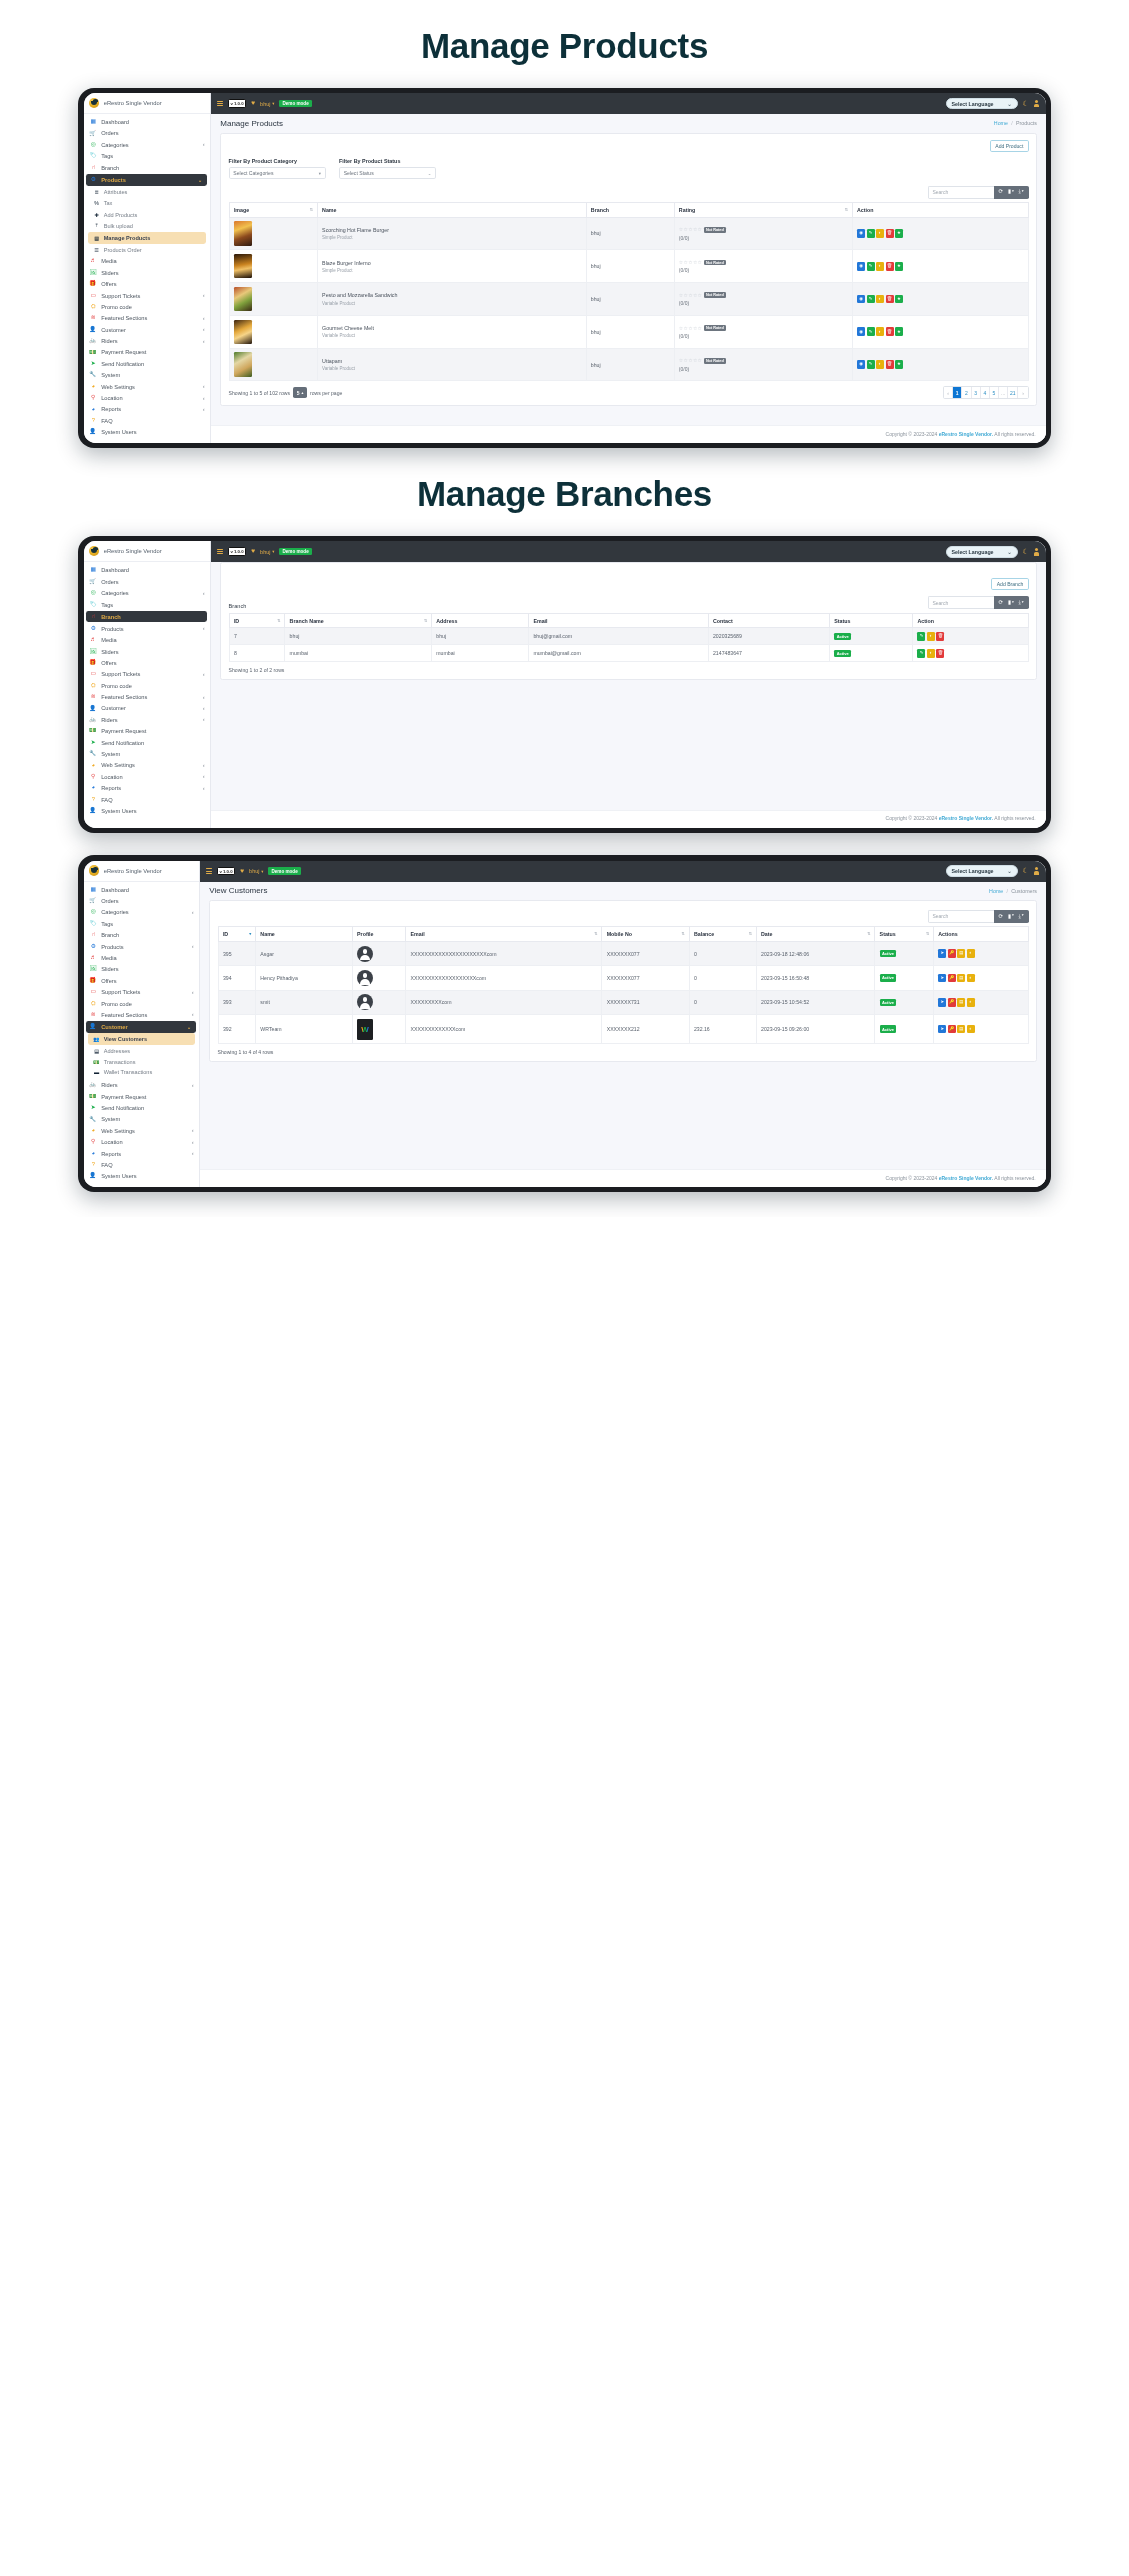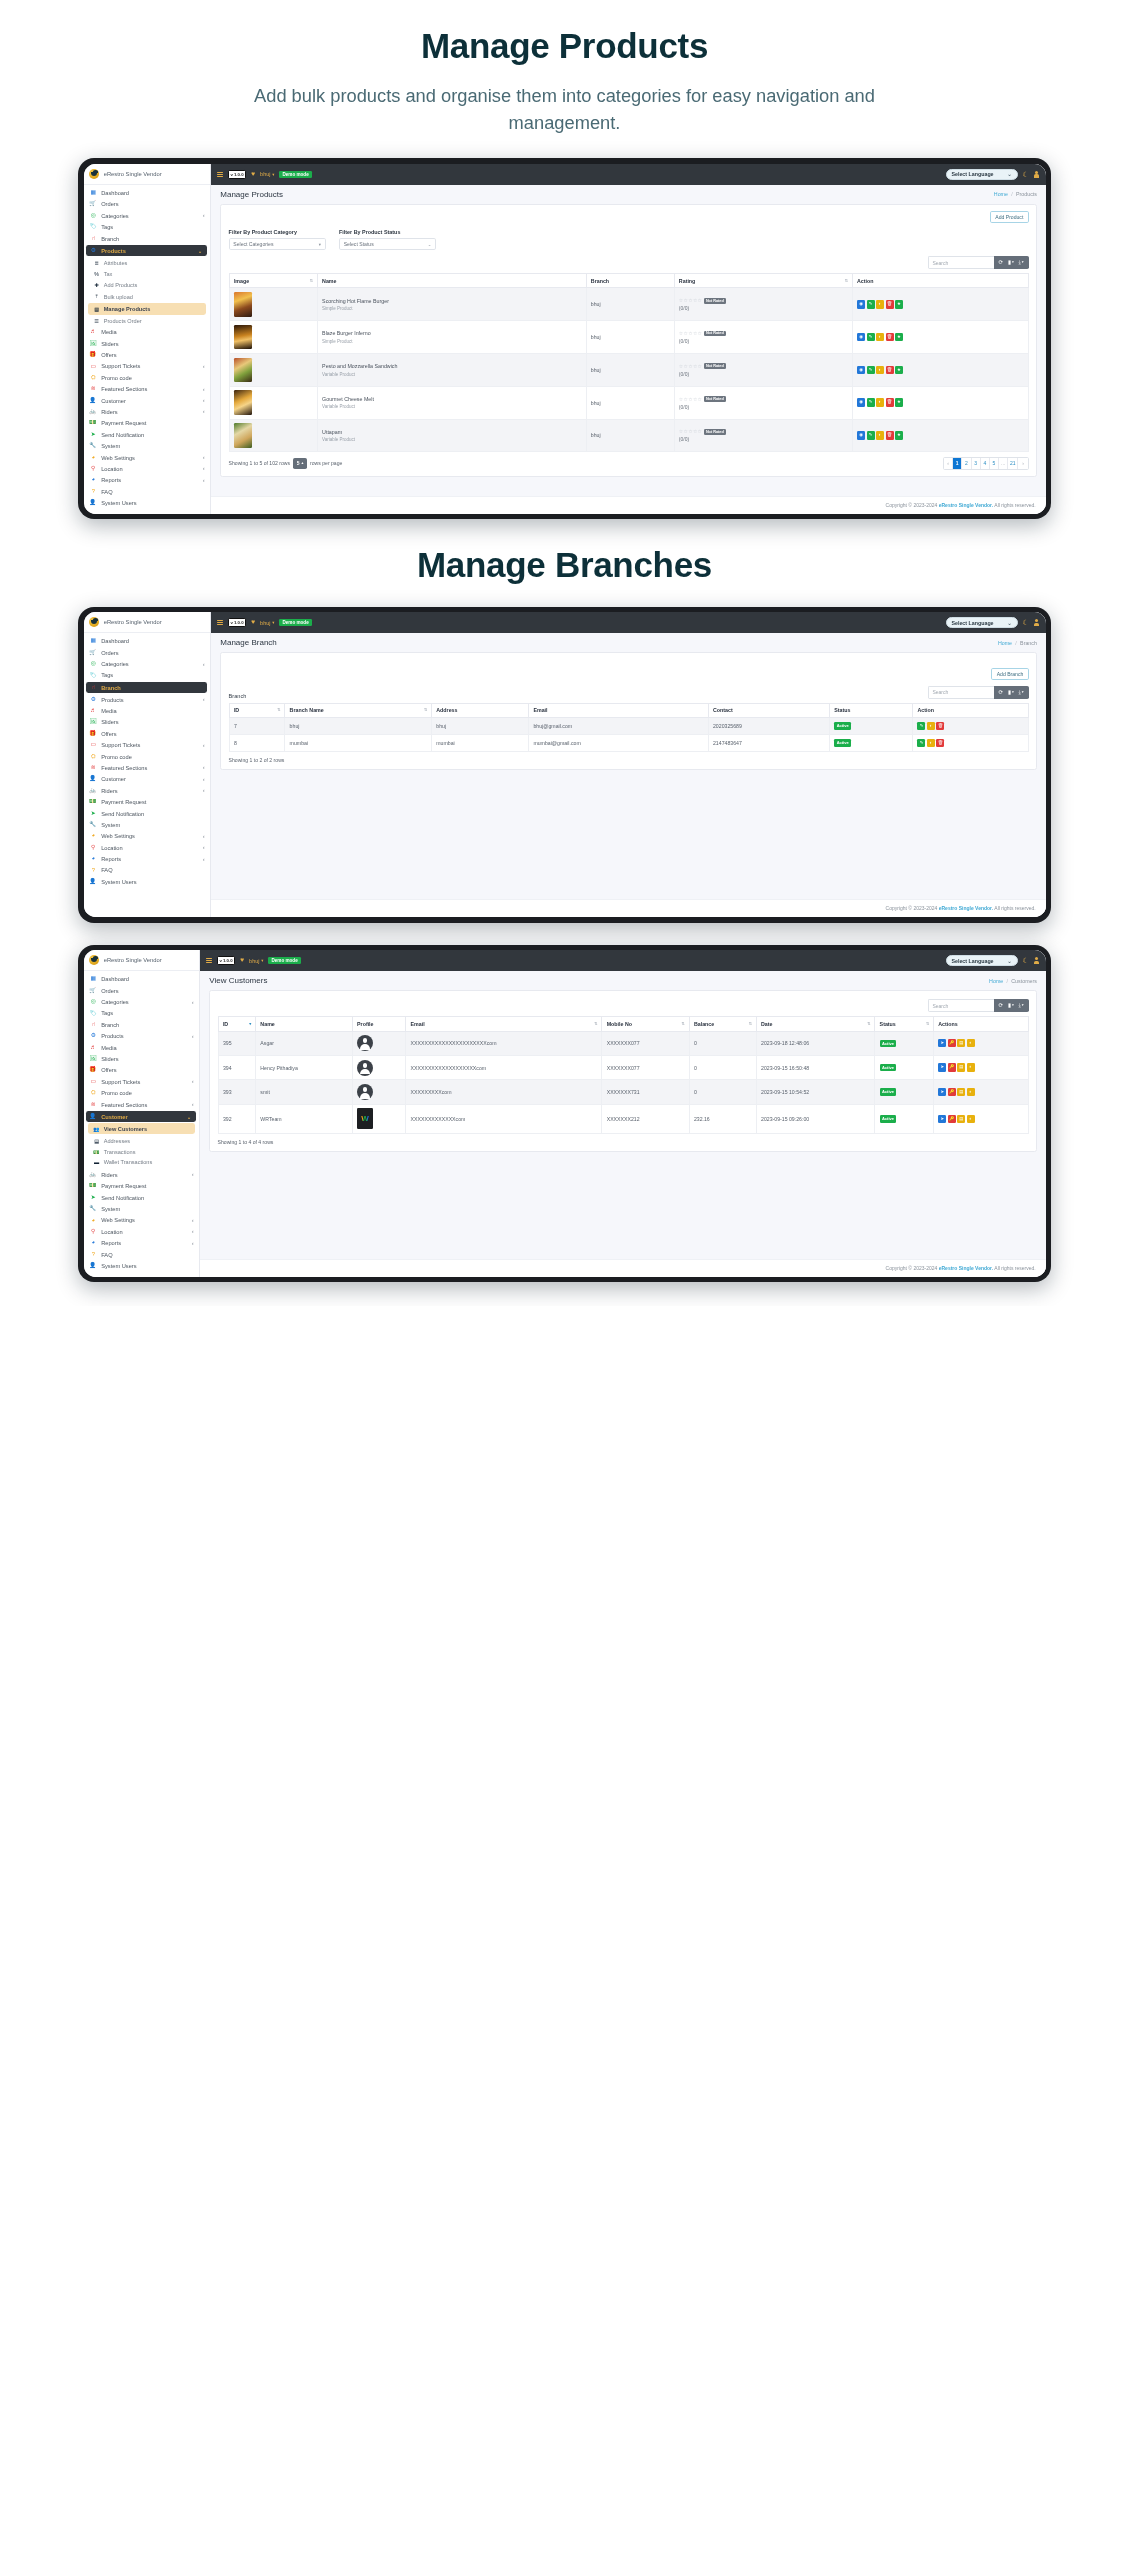--- a/index.html
+++ b/index.html
@@ -314,21 +314,20 @@
     background: linear-gradient(90deg,#e23a3a 0 20%, #f0a81e 20% 40%, #1bae4b 40% 60%, #2277d8 60% 80%, #8b49c8 80% 100%);
     -webkit-background-clip: text; background-clip: text; color: transparent;
   }
 </style>
 </head>
 <body>
 
 <div class="section">
   <div class="sec-head">
     <div class="sec-title">Manage Products</div>
-    <div class="sec-sub">Add bulk products and organise them into categories for easy navigation and management.</div>
   </div>
 
   <div class="device-wrap">
   <div class="device">
   <div class="screen">
 
     <div class="sidebar">
       <div class="brand">
         <span class="brand-logo"></span>
         <span class="brand-name">eRestro Single Vendor</span>
@@ -827,28 +826,20 @@
         <div class="topbar-right">
           <div class="lang-select">
             <span>Select Language</span>
             <span class="cv">⌄</span>
           </div>
           <span class="moon">☾</span>
           <span class="usr"></span>
         </div>
       </div>
 
-      <div class="pagehead">
-        <h1>Manage Branch</h1>
-        <div class="crumb">
-          <a href="#">Home</a>
-          <span class="sep">/</span>
-          <span>Branch</span>
-        </div>
-      </div>
 
       <div class="content">
         <div class="card">
           <div class="addbtn-row" style="padding-top:8.6px;">
             <button class="addbtn">Add Branch</button>
           </div>
 
           <div class="tbl-head-row">
             <span class="tbl-label">Branch</span>
             <div class="tbl-tools">

